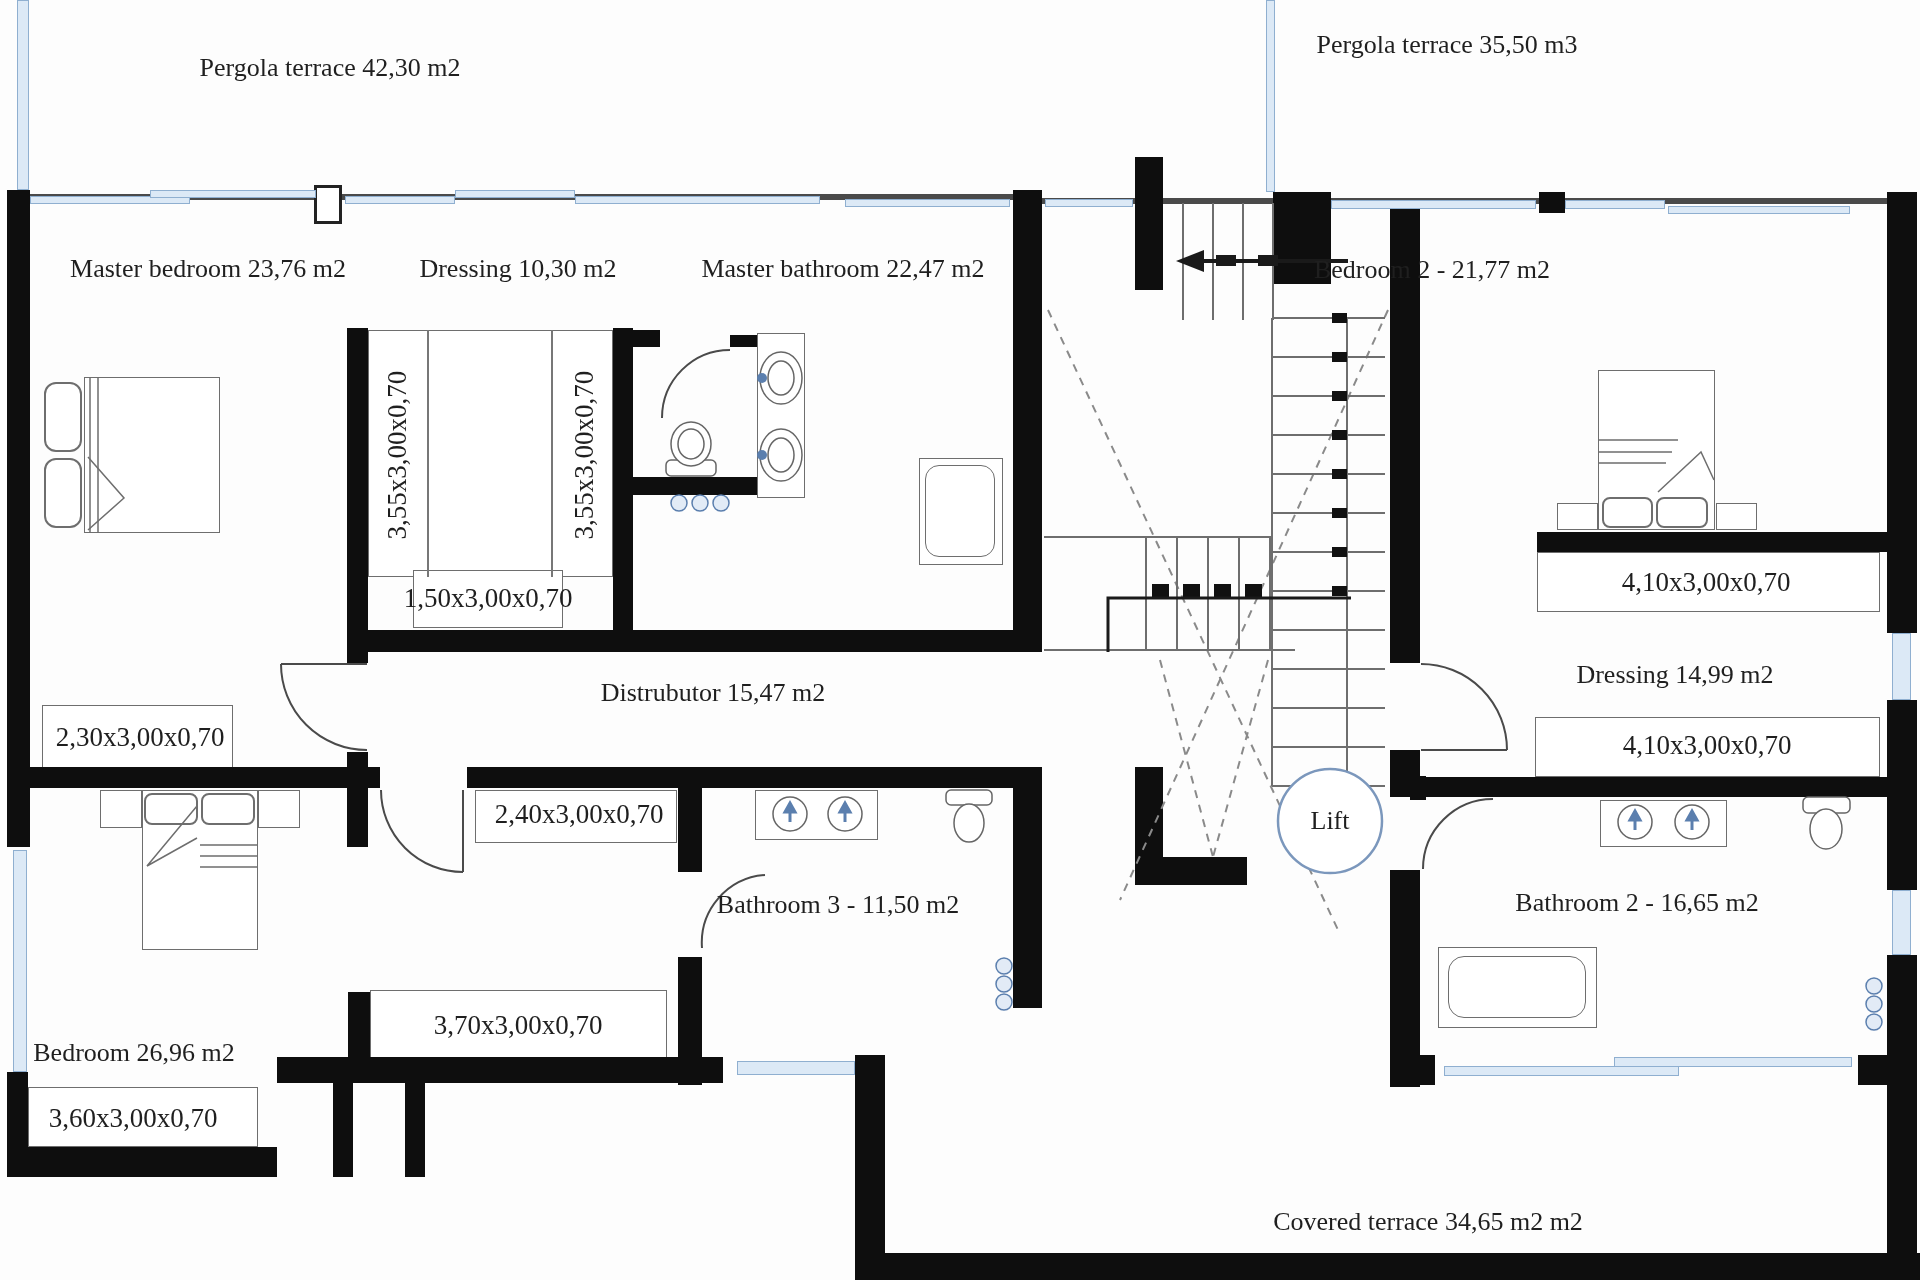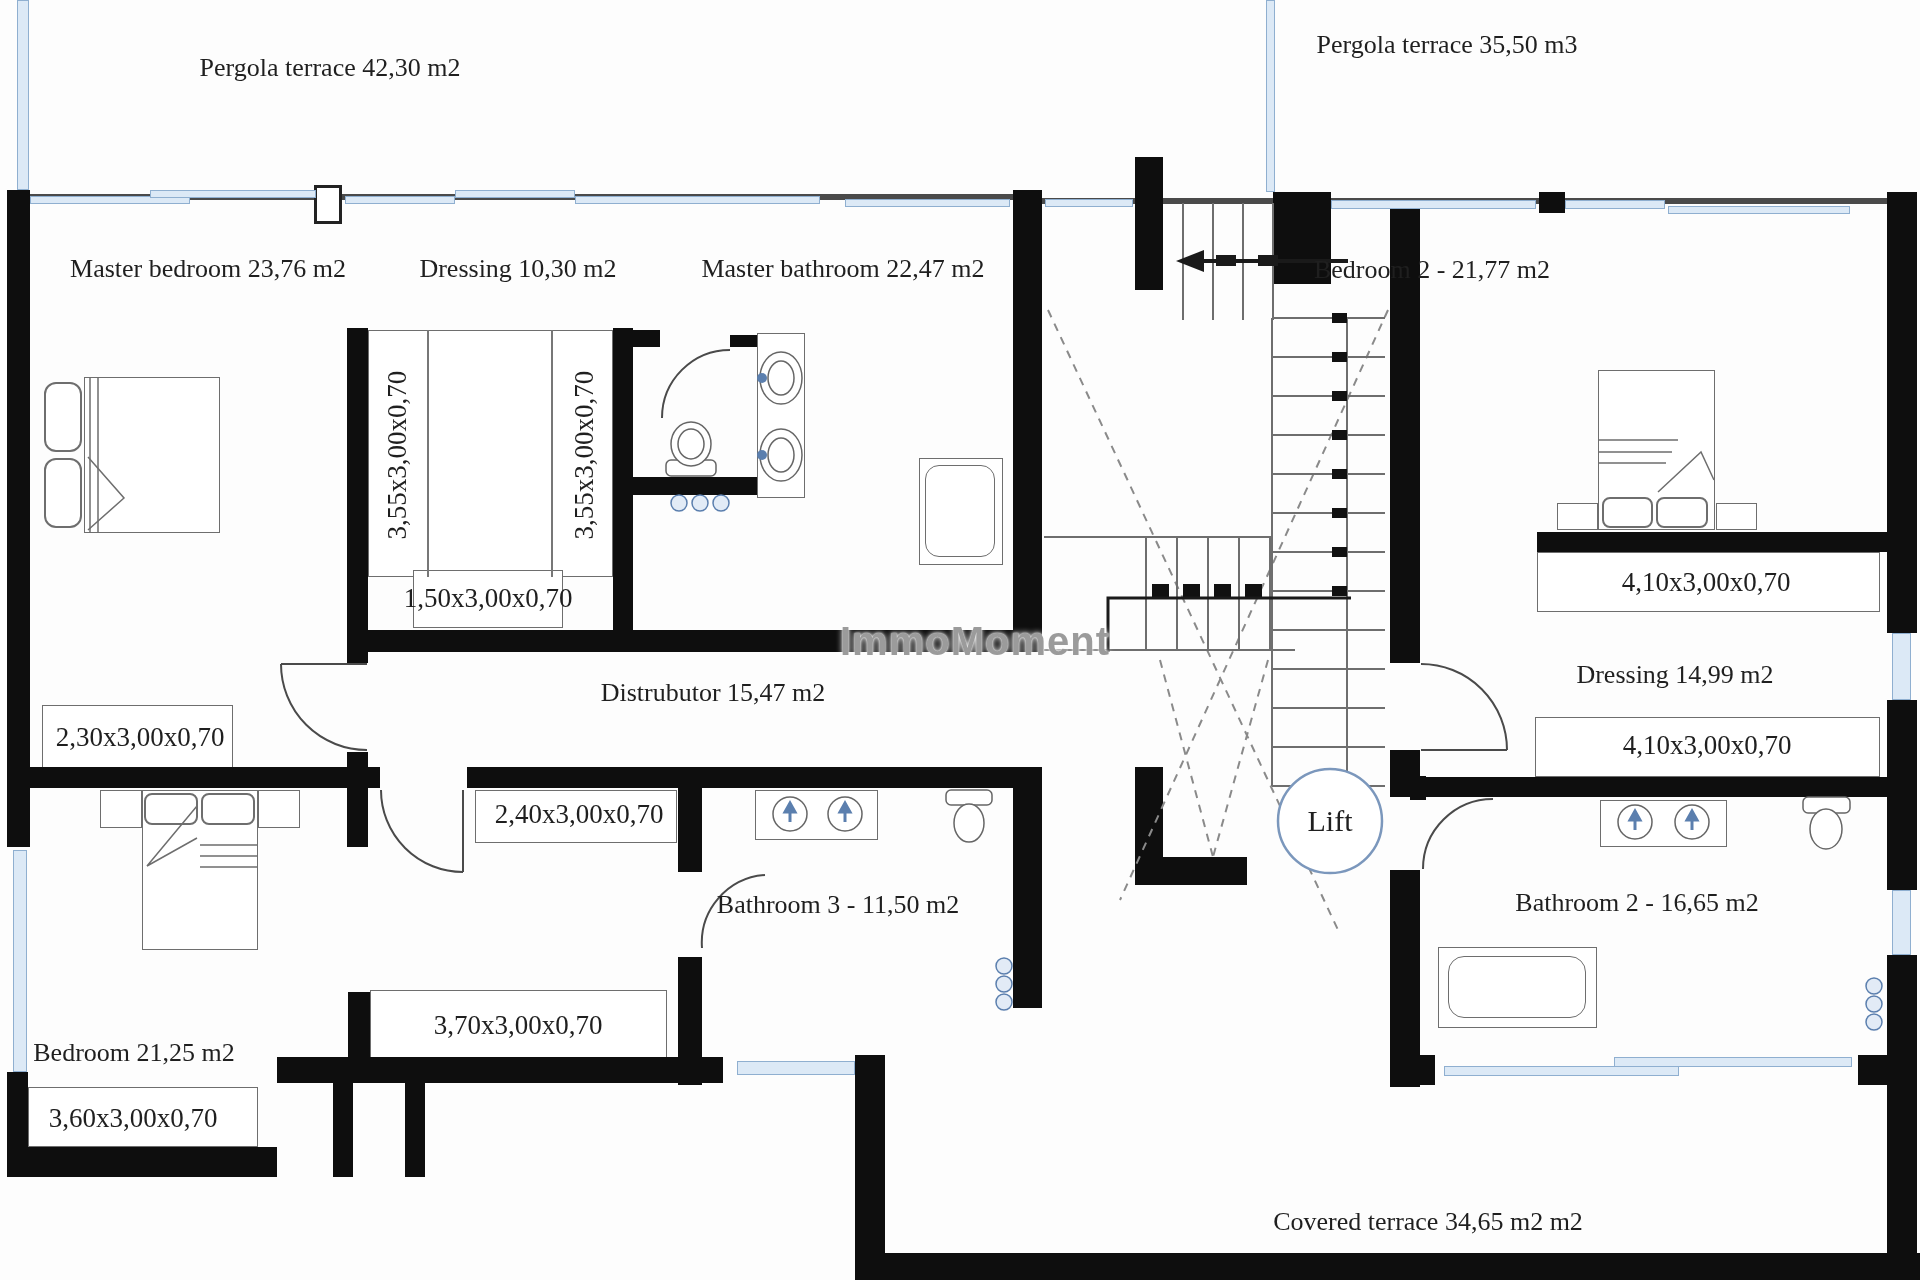--- a/index.html
+++ b/index.html
@@ -9,21 +9,21 @@
   .box{position:absolute;background:#ffffff;border:2px solid #6e6e6e;box-sizing:border-box;z-index:2;}
   .thin{position:absolute;background:#4a4a4a;z-index:3;}
   .wall{position:absolute;background:#0e0e0e;z-index:4;}
   .win{position:absolute;background:#dce9f6;border:1px solid #8fafd0;box-sizing:border-box;z-index:5;}
   .ovl{position:absolute;left:0;top:0;z-index:6;}
   .lbl{position:absolute;transform:translate(-50%,-50%);white-space:nowrap;color:#1f1f1f;
        font-size:26px;z-index:7;}
   .vlbl{position:absolute;transform:translate(-50%,-50%) rotate(-90deg);white-space:nowrap;
         color:#1f1f1f;font-size:26px;z-index:7;}
   .dim{font-size:27px;}
-  .liftlbl{font-size:30px;}
+  .liftlbl{font-size:26px;}
   .wm{position:absolute;transform:translate(-50%,-50%);white-space:nowrap;z-index:8;
       font-family:"Liberation Sans","DejaVu Sans",sans-serif;font-weight:bold;font-size:40px;
       color:#9b9b9b;text-shadow:0 0 6px #ffffff,0 0 2px #ffffff;letter-spacing:1px;}
 </style>
 </head>
 <body>
 
 <div class="plan">
 
   <div class="box" style="left:42px;top:705px;width:191px;height:63px;border-width:1px;"></div>
@@ -256,29 +256,28 @@
   <div class="lbl" style="left:330px;top:68px;">Pergola terrace 42,30 m2</div>
   <div class="lbl" style="left:1447px;top:45px;">Pergola terrace 35,50 m3</div>
   <div class="lbl" style="left:208px;top:269px;">Master bedroom 23,76 m2</div>
   <div class="lbl" style="left:518px;top:269px;">Dressing 10,30 m2</div>
   <div class="lbl" style="left:843px;top:269px;">Master bathroom 22,47 m2</div>
   <div class="lbl" style="left:1432px;top:270px;">Bedroom 2 -  21,77 m2</div>
   <div class="lbl" style="left:713px;top:693px;">Distrubutor 15,47 m2</div>
   <div class="lbl" style="left:1675px;top:675px;">Dressing 14,99 m2</div>
   <div class="lbl" style="left:838px;top:905px;">Bathroom 3 - 11,50 m2</div>
   <div class="lbl" style="left:1637px;top:903px;">Bathroom 2 -  16,65 m2</div>
-  <div class="lbl" style="left:134px;top:1053px;">Bedroom 21,25 m2</div>
+  <div class="lbl" style="left:134px;top:1053px;">Bedroom 26,96 m2</div>
   <div class="lbl" style="left:1428px;top:1222px;">Covered terrace 34,65 m2 m2</div>
   <div class="lbl liftlbl" style="left:1330px;top:821px;">Lift</div>
 
   <div class="vlbl dim" style="left:397px;top:455px;">3,55x3,00x0,70</div>
   <div class="vlbl dim" style="left:584px;top:455px;">3,55x3,00x0,70</div>
   <div class="lbl dim" style="left:488px;top:598px;">1,50x3,00x0,70</div>
   <div class="lbl dim" style="left:1706px;top:582px;">4,10x3,00x0,70</div>
   <div class="lbl dim" style="left:1707px;top:745px;">4,10x3,00x0,70</div>
   <div class="lbl dim" style="left:140px;top:737px;">2,30x3,00x0,70</div>
   <div class="lbl dim" style="left:579px;top:814px;">2,40x3,00x0,70</div>
   <div class="lbl dim" style="left:518px;top:1025px;">3,70x3,00x0,70</div>
   <div class="lbl dim" style="left:133px;top:1118px;">3,60x3,00x0,70</div>
 
-  <div class="wm" style="left:975px;top:641px;">ImmoMoment</div>
 
 </div>
 
 </body></html>

